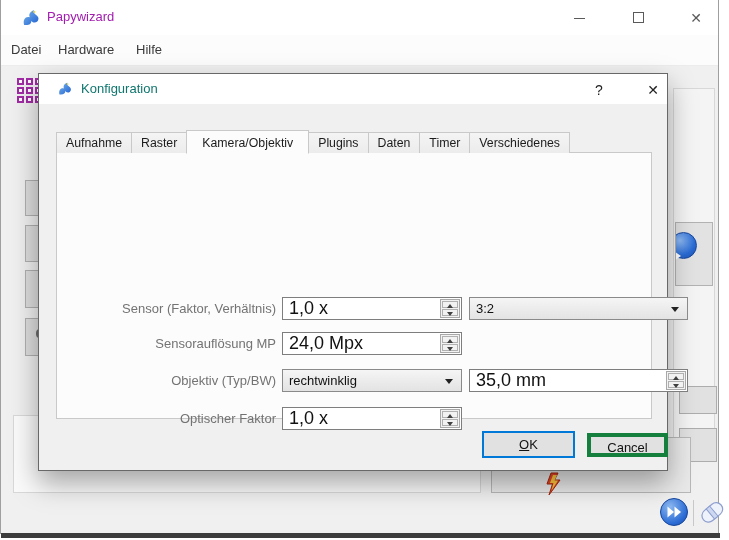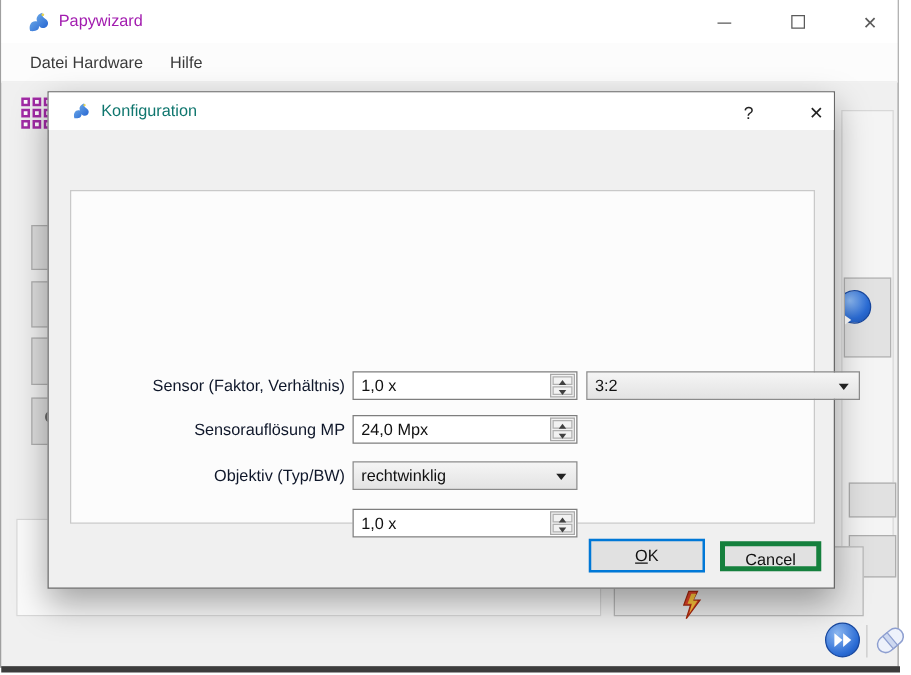--- a/index.html
+++ b/index.html
@@ -72,46 +72,46 @@
   .tab { font-size:12.3px; color:#1c1c1c; padding:0 9px; height:21px; line-height:21px;
          background:linear-gradient(#f4f4f4,#ececec); border:1px solid #c9c9c9; border-bottom:none;
          margin-right:-1px; white-space:nowrap; }
   .tab.active { height:24px; line-height:24px; padding:0 15px; background:#fcfcfc;
                 border:1px solid #c9c9c9; border-bottom:1px solid #fcfcfc; margin-bottom:-1px; }
 
   #tabpane { position:absolute; left:17px; top:78px; width:596px; height:267px;
              background:#fcfcfc; border:1px solid #c9c9c9; z-index:21; }
 
   .fld-label { position:absolute; left:20px; width:199px; height:23px; line-height:23px;
-               text-align:right; font-size:13px; color:#0f172a; }
+               text-align:right; font-size:13px; color:#737373; }
   .ctl { position:absolute; height:23px; }
   .col1 { left:225px; width:180px; }
   .col2 { left:412px; width:219px; }
 
   .spinbox { background:#ffffff; border:1px solid #7e7e7e; }
-  .spin-value { position:absolute; left:6px; top:0; line-height:21px; font-size:13px; color:#111; }
+  .spin-value { position:absolute; left:6px; top:0; line-height:21px; font-size:18px; color:#111; }
   .spin-buttons { position:absolute; right:1px; top:1px; width:20px; height:19px;
                   border:1px solid #a8a8a8; background:#f2f2f2; }
   .spin-half { position:absolute; left:1px; width:16px; height:7px; background:#f2f2f2;
                border:1px solid #b0b0b0; }
   .spin-up { top:1px; } .spin-down { top:9px; }
   .tri-up { position:absolute; left:4px; top:2px; width:0; height:0;
             border-left:3.5px solid transparent; border-right:3.5px solid transparent;
             border-bottom:4px solid #404040; }
   .tri-down { position:absolute; left:4px; top:2px; width:0; height:0;
               border-left:3.5px solid transparent; border-right:3.5px solid transparent;
               border-top:4px solid #404040; }
 
   .combobox { background:linear-gradient(#f5f5f5,#e3e3e3); border:1px solid #8a8a8a; }
   .combo-value { position:absolute; left:6px; top:0; line-height:21px; font-size:13px; color:#111; }
   .combo-arrow { position:absolute; right:8px; top:9px; width:0; height:0;
                  border-left:4px solid transparent; border-right:4px solid transparent;
                  border-top:5px solid #222222; }
 
-  .dlg-btn { position:absolute; background:#e1e1e1; text-align:center; font-size:13px; color:#111; }
+  .dlg-btn { position:absolute; background:#e1e1e1; text-align:center; font-size:13px; color:#111;margin-left:11px; }
   #ok-button { left:432px; top:357px; width:93px; height:27px; border:2px solid #0078d7; line-height:23px; }
   #cancel-button { left:537px; top:359px; width:81px; height:24px; border:4px solid #15803d; line-height:22px; }
   .mnemonic { text-decoration:underline; }
 </style>
 </head>
 <body>
 
 <div id="main-window">
 
   <div id="titlebar">
@@ -131,21 +131,21 @@
     <span class="cap-btn" style="left:565px;">
         <span id="cap-min-bar"></span>
       </span>
     <span class="cap-btn" style="left:624px;">
         <span id="cap-max-box"></span>
       </span>
     <span class="cap-btn" style="left:682px;"><span id="cap-close-glyph">✕</span></span>
   </div>
 
   <div id="menubar">
-    <span class="menu-item" style="left:10px;margin-left:13px;">Datei</span>
+    <span class="menu-item" style="left:10px;">Datei</span>
     <span class="menu-item" style="left:57px;">Hardware</span>
     <span class="menu-item" style="left:135px;">Hilfe</span>
   </div>
 
   <div id="mosaic-icon">
     <span></span>
       <span></span>
       <span></span>
       <span></span>
       <span></span>
@@ -218,20 +218,29 @@
       <svg width="16" height="16" viewBox="0 0 16 16">
         <path d="M2.5 13.5 C1.2 9 4 6.3 7 7.4 C5.8 4.8 7.9 2.3 10.4 1.8 C9.9 3.5 10.6 4.6 12.1 5.6 C14.2 6.9 14.6 9.2 13 10.7 C11.4 12.2 9 11.6 8.1 10.1 C8.6 12.6 6.4 13.9 2.5 13.5 Z" fill="url(#birdGrad)"></path>
         <circle cx="10.6" cy="3.1" r="0.9" fill="#e8d44e"></circle>
       </svg>
     </span>
     <span id="dlg-title">Konfiguration</span>
     <span id="dlg-help">?</span>
     <span id="dlg-close">✕</span>
   </div>
 
+  <div id="tabbar">
+    <span class="tab">Aufnahme</span>
+    <span class="tab">Raster</span>
+    <span class="tab active">Kamera/Objektiv</span>
+    <span class="tab">Plugins</span>
+    <span class="tab">Daten</span>
+    <span class="tab">Timer</span>
+    <span class="tab">Verschiedenes</span>
+  </div>
 
   <div id="tabpane">
 
     <span class="fld-label" style="top:144px;">Sensor (Faktor, Verhältnis)</span>
     <div class="ctl col1 spinbox" style="top:144px;">
       <span class="spin-value">1,0 x</span>
       <span class="spin-buttons">
         <span class="spin-half spin-up">
             <i class="tri-up"></i>
           </span>
@@ -256,21 +265,33 @@
             <i class="tri-down"></i>
           </span>
       </span>
     </div>
 
     <span class="fld-label" style="top:216px;">Objektiv (Typ/BW)</span>
     <div class="ctl col1 combobox" style="top:216px;">
       <span class="combo-value">rechtwinklig</span>
       <span class="combo-arrow"></span>
     </div>
-
+    <div class="ctl col2 spinbox" style="top:216px;">
+      <span class="spin-value">35,0 mm</span>
+      <span class="spin-buttons">
+        <span class="spin-half spin-up">
+            <i class="tri-up"></i>
+          </span>
+        <span class="spin-half spin-down">
+            <i class="tri-down"></i>
+          </span>
+      </span>
+    </div>
+
+    <span class="fld-label" style="top:254px;">Optischer Faktor</span>
     <div class="ctl col1 spinbox" style="top:254px;">
       <span class="spin-value">1,0 x</span>
       <span class="spin-buttons">
         <span class="spin-half spin-up">
             <i class="tri-up"></i>
           </span>
         <span class="spin-half spin-down">
             <i class="tri-down"></i>
           </span>
       </span>

